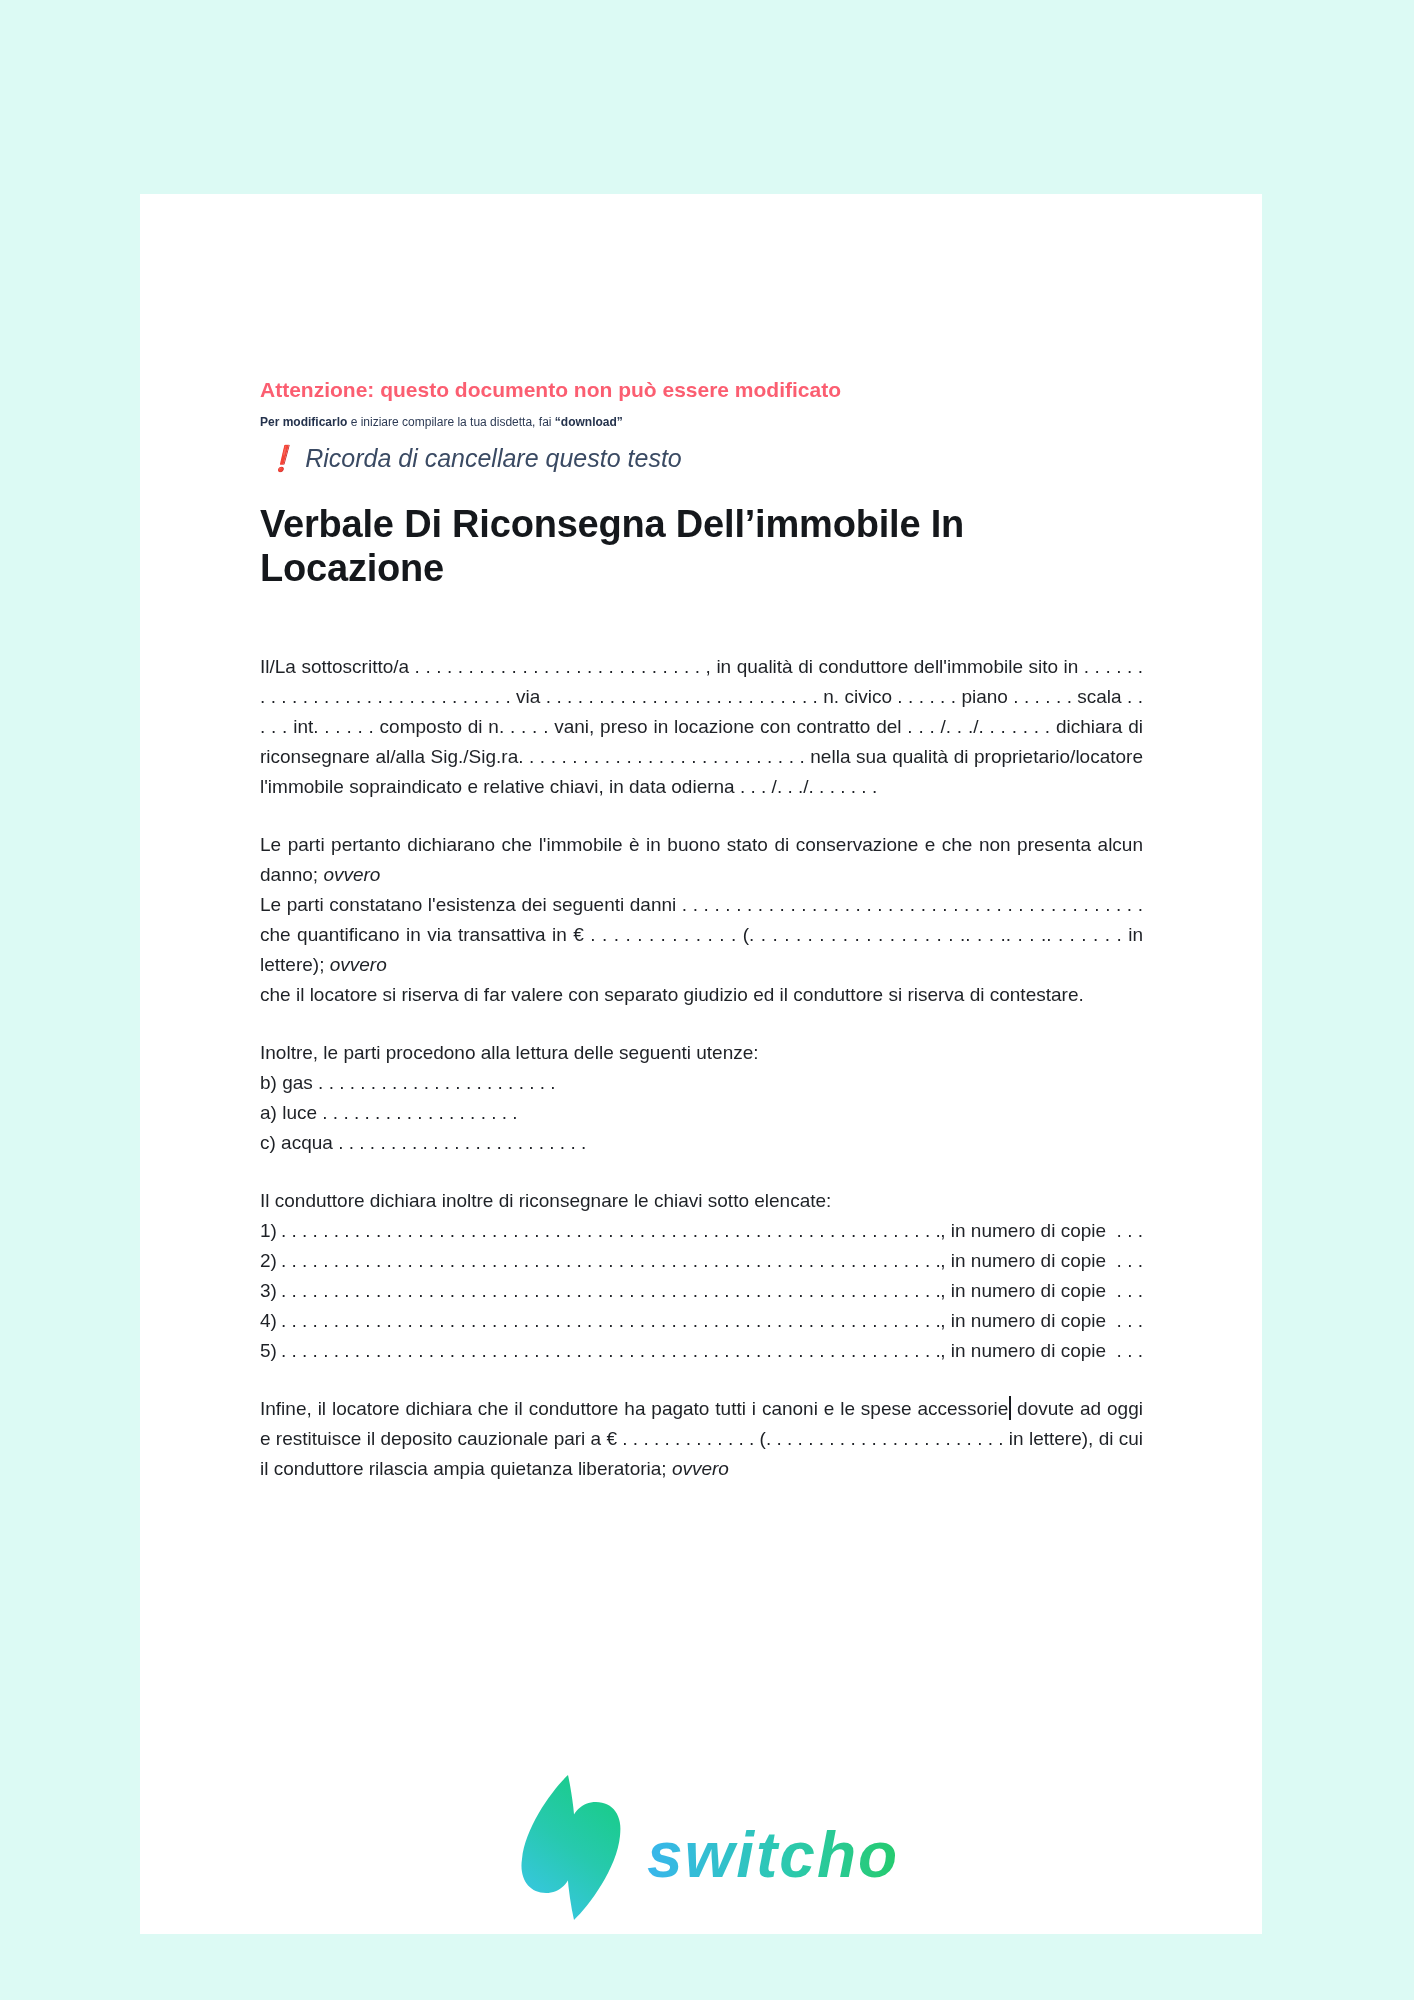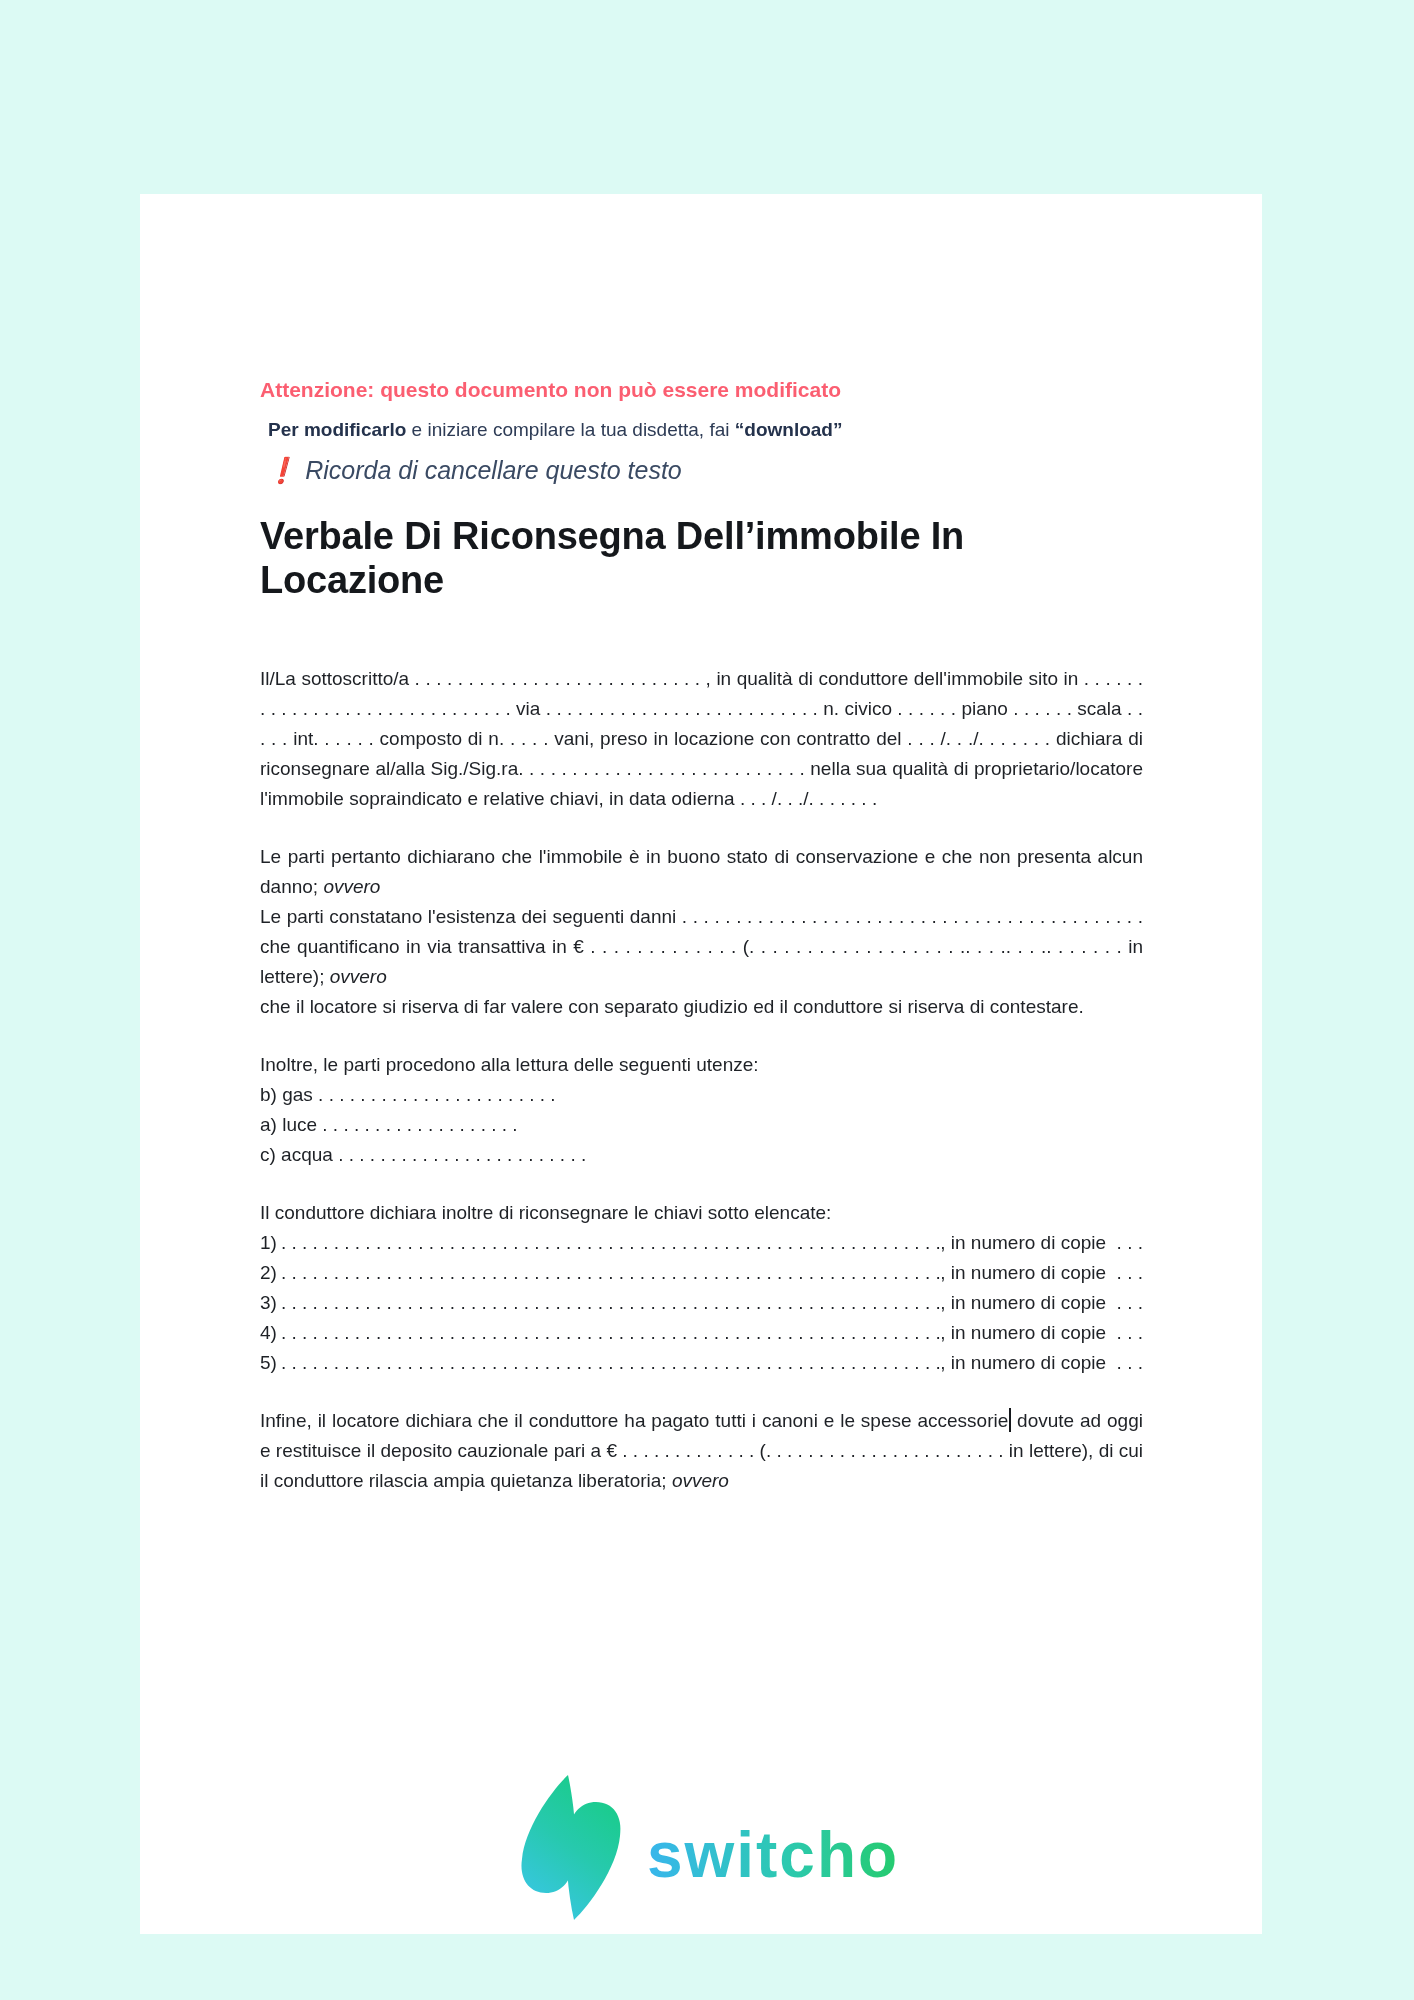--- a/index.html
+++ b/index.html
@@ -15,21 +15,21 @@
     background:#ffffff;
     box-sizing:border-box;
     padding:180px 119px 0 120px;
   }
   
   .notice-line1{
     font-size:21px;font-weight:700;color:#fb5e71;
     line-height:32px;margin:0;
   }
   .notice-line2{
-    font-size:19px;color:#2d3b55;line-height:32px;margin:8px;
+    font-size:12px;color:#2d3b55;line-height:32px;margin:0;
   }
   .notice-line2 .b{font-weight:700;color:#24324c;}
   .notice-line3{
     font-size:25px;font-style:italic;color:#3a4a63;
     line-height:32px;margin:4px 0 0 6px;
   }
   .notice-line3 .excl{color:#de2222;font-weight:700;margin-right:8px;}
   
   .doc-title{
     font-size:38px;font-weight:700;color:#15181c;
@@ -46,21 +46,21 @@
     display:inline-block;width:2px;height:24px;
     background:#15181c;vertical-align:-5px;margin-left:1px;
   }
   .keyline{display:flex;align-items:baseline;text-align:left;}
   .key-num{flex:0 0 auto;margin-right:4px;}
   .key-fill{flex:1 1 auto;white-space:nowrap;overflow:hidden;}
   .key-suffix{flex:0 0 auto;white-space:nowrap;}
   
   .footer{
     position:absolute;left:0;top:1775px;width:100%;
-    display:flex;justify-content:center;align-items:center;gap:20px;
+    display:flex;justify-content:center;align-items:center;gap:20px;font-style:italic;
   }
   .logo-mark{flex:0 0 auto;}
   .brand{
     font-size:64px;font-weight:600;letter-spacing:2px;
     color:#2abfa6;line-height:1;margin-top:14px;
   }
   @supports ((-webkit-background-clip:text) or (background-clip:text)){
     .brand{
       background:linear-gradient(90deg,#38b6ec 0%,#2cc9b0 55%,#25cb6e 100%);
       -webkit-background-clip:text;background-clip:text;color:transparent;

